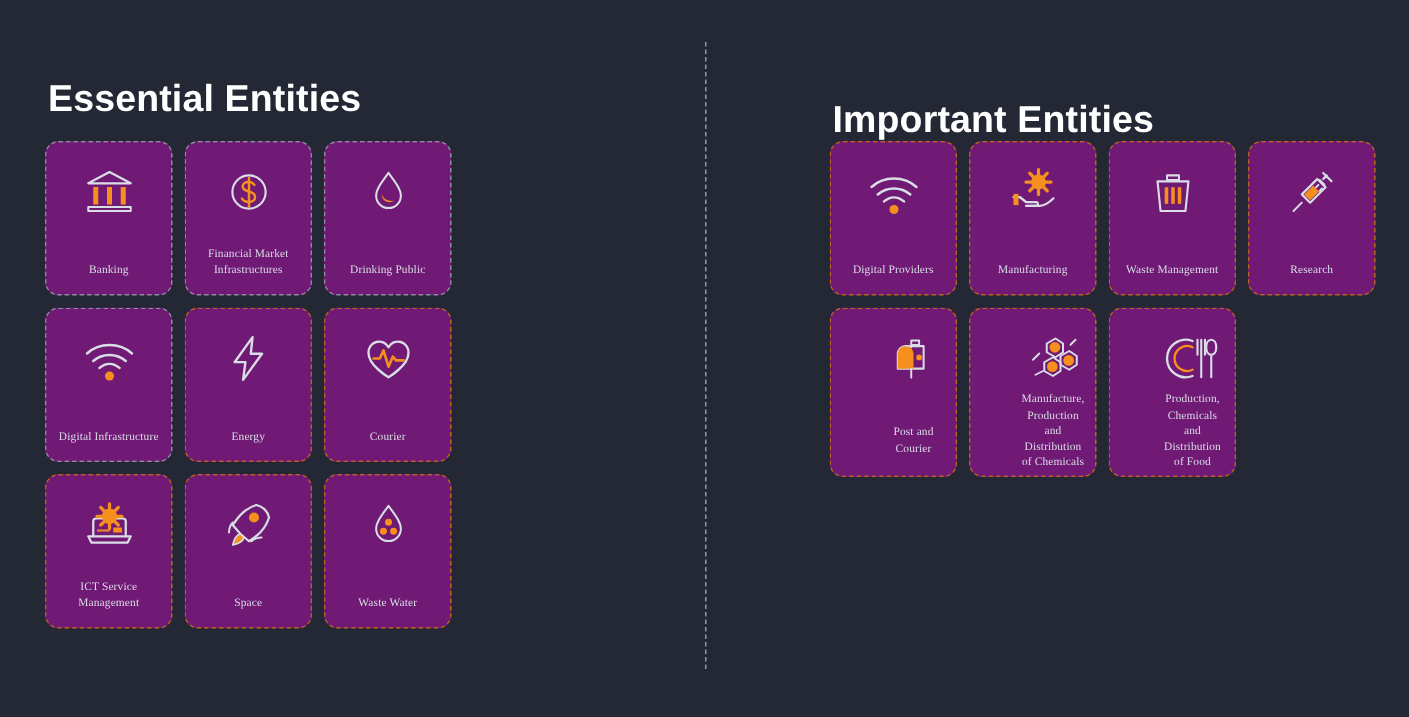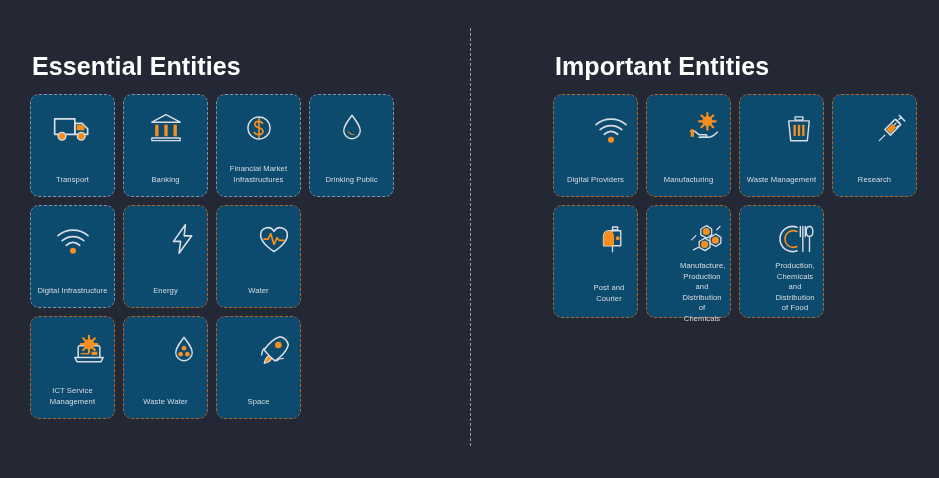--- a/index.html
+++ b/index.html
@@ -35,52 +35,53 @@
   .col-title {
     font-size: 25px;
     font-weight: bold;
     color: #ffffff;
     letter-spacing: 0.1px;
     position: absolute;
     top: 52px;
     white-space: nowrap;
   }
   .column.left  .col-title { left: 2px; }
-  .column.right .col-title { left: 2px; }
+  .column.right .col-title { left: 2px; margin-top: 14px; }
 
   
   .rows {
     position: absolute;
     top: 94px;
     left: 0;
     right: 0;
   }
 
   .row {
     display: flex;
     gap: 8px;
     margin-bottom: 8px;
   }
 
   
   .card {
     width: 85px;
     height: 103px;
-    background: #0c4a6e;
+    background: #701a75;
     border-radius: 9px;
     border: 1px dashed #8b90a0;
     display: flex;
     flex-direction: column;
     align-items: center;
     justify-content: flex-start;
     padding: 11px 5px 7px 5px;
     position: relative;
-  }
-
-  .card.accent { border-color: #b9641f; align-items: flex-end; }
+    font-family: Liberation Serif, serif;
+  }
+
+  .card.accent { border-color: #b9641f; }
 
   .card.tall { height: 113px; padding-left: 32px; }
 
   .card .icon {
     height: 44px;
     display: flex;
     align-items: center;
     justify-content: center;
     flex: 0 0 auto;
   }
@@ -115,32 +116,20 @@
 <div class="board">
 
   <div class="divider"></div>
 
   <div class="column left">
     <div class="col-title">Essential Entities</div>
     <div class="rows">
         <div class="row">
           <div class="card">
             <div class="icon">
-              <svg width="44" height="44" viewBox="0 0 48 48" fill="none" stroke-linecap="round" stroke-linejoin="round">
-                <rect x="4" y="14" width="22" height="17" stroke="#d9dde5" stroke-width="1.8"></rect>
-                <path d="M26 19h8l6 6v6H26z" stroke="#d9dde5" stroke-width="1.8"></path>
-                <rect x="28" y="20.5" width="8.5" height="6" fill="#f5901f"></rect>
-                <circle cx="12" cy="33" r="4.2" fill="#f5901f" stroke="#d9dde5" stroke-width="1.5"></circle>
-                <circle cx="33" cy="33" r="4.2" fill="#f5901f" stroke="#d9dde5" stroke-width="1.5"></circle>
-              </svg>
-            </div>
-            <div class="label">Transport</div>
-          </div>
-          <div class="card">
-            <div class="icon">
               <svg width="40" height="40" viewBox="0 0 48 48" fill="none" stroke-linecap="round" stroke-linejoin="round">
                 <path d="M24 8 7 17h34z" stroke="#d9dde5" stroke-width="1.8"></path>
                 <rect x="11" y="20" width="4" height="14" fill="#f5901f"></rect>
                 <rect x="22" y="20" width="4" height="14" fill="#f5901f"></rect>
                 <rect x="33" y="20" width="4" height="14" fill="#f5901f"></rect>
                 <rect x="7" y="36" width="34" height="3.2" stroke="#d9dde5" stroke-width="1.6"></rect>
               </svg>
             </div>
             <div class="label">Banking</div>
           </div>
@@ -184,60 +173,60 @@
             </div>
             <div class="label">Energy</div>
           </div>
           <div class="card accent">
             <div class="icon">
               <svg width="42" height="40" viewBox="0 0 48 48" fill="none" stroke-linecap="round" stroke-linejoin="round">
                 <path d="M24 39S8 29.5 8 19.5A8.5 8.5 0 0 1 24 15a8.5 8.5 0 0 1 16 4.5C40 29.5 24 39 24 39z" stroke="#d9dde5" stroke-width="1.9"></path>
                 <path d="M12 24h5l3-6.5 4 13 3.5-8 2.5 3h6" stroke="#f5901f" stroke-width="2.1"></path>
               </svg>
             </div>
-            <div class="label">Water</div>
+            <div class="label">Courier</div>
           </div>
         </div>
         <div class="row">
           <div class="card accent">
             <div class="icon">
               <svg width="40" height="40" viewBox="0 0 48 48" fill="none" stroke-linecap="round" stroke-linejoin="round">
                 <path d="M11 33V21c0-1.2 1-2.2 2.2-2.2h21.6c1.2 0 2.2 1 2.2 2.2v12" stroke="#d9dde5" stroke-width="1.8"></path>
                 <path d="M7 33h34l-2.5 5h-29z" stroke="#d9dde5" stroke-width="1.8"></path>
                 <circle cx="24" cy="17" r="6.2" fill="#f5901f"></circle>
                 <g stroke="#f5901f" stroke-width="2.6">
                   <path d="M24 7v4M24 23v4M14 17h4M30 17h4M17 10l2.8 2.8M28.2 21.2 31 24M31 10l-2.8 2.8M19.8 21.2 17 24"></path>
                 </g>
                 <rect x="14" y="27.5" width="10" height="1.8" fill="#f5901f" opacity="0.9"></rect>
                 <rect x="27" y="26" width="7" height="4" fill="#f5901f"></rect>
               </svg>
             </div>
             <div class="label">ICT Service Management</div>
           </div>
           <div class="card accent">
             <div class="icon">
+              <svg width="40" height="40" viewBox="0 0 48 48" fill="none" stroke-linecap="round" stroke-linejoin="round">
+                <path d="M30 8c5 1 9 5 10 10-3 10-10 15-16 19l-7-6-6-7c4-6 9-13 19-16z" stroke="#d9dde5" stroke-width="1.8"></path>
+                <circle cx="28" cy="18" r="4" fill="#f5901f"></circle>
+                <path d="M17 31c-3 1-5 4-6 9 5-1 8-3 9-6z" fill="#f5901f" stroke="#d9dde5" stroke-width="1.4"></path>
+                <path d="M11 22c-2 2-3 5-3 8M26 37c2-2 5-3 8-3" stroke="#d9dde5" stroke-width="1.6"></path>
+              </svg>
+            </div>
+            <div class="label">Space</div>
+          </div>
+          <div class="card accent">
+            <div class="icon">
               <svg width="36" height="40" viewBox="0 0 48 48" fill="none" stroke-linecap="round" stroke-linejoin="round">
                 <path d="M24 7c7 9.5 11 14.8 11 20.3A11 11 0 0 1 13 27.3C13 21.8 17 16.5 24 7z" stroke="#d9dde5" stroke-width="1.8"></path>
                 <circle cx="24" cy="21.5" r="3.1" fill="#f5901f"></circle>
                 <circle cx="19.5" cy="29.5" r="3.1" fill="#f5901f"></circle>
                 <circle cx="28.5" cy="29.5" r="3.1" fill="#f5901f"></circle>
               </svg>
             </div>
             <div class="label">Waste Water</div>
-          </div>
-          <div class="card accent">
-            <div class="icon">
-              <svg width="40" height="40" viewBox="0 0 48 48" fill="none" stroke-linecap="round" stroke-linejoin="round">
-                <path d="M30 8c5 1 9 5 10 10-3 10-10 15-16 19l-7-6-6-7c4-6 9-13 19-16z" stroke="#d9dde5" stroke-width="1.8"></path>
-                <circle cx="28" cy="18" r="4" fill="#f5901f"></circle>
-                <path d="M17 31c-3 1-5 4-6 9 5-1 8-3 9-6z" fill="#f5901f" stroke="#d9dde5" stroke-width="1.4"></path>
-                <path d="M11 22c-2 2-3 5-3 8M26 37c2-2 5-3 8-3" stroke="#d9dde5" stroke-width="1.6"></path>
-              </svg>
-            </div>
-            <div class="label">Space</div>
           </div>
         </div>
       </div>
   </div>
 
   <div class="column right">
     <div class="col-title">Important Entities</div>
     <div class="rows">
         <div class="row">
           <div class="card accent">

